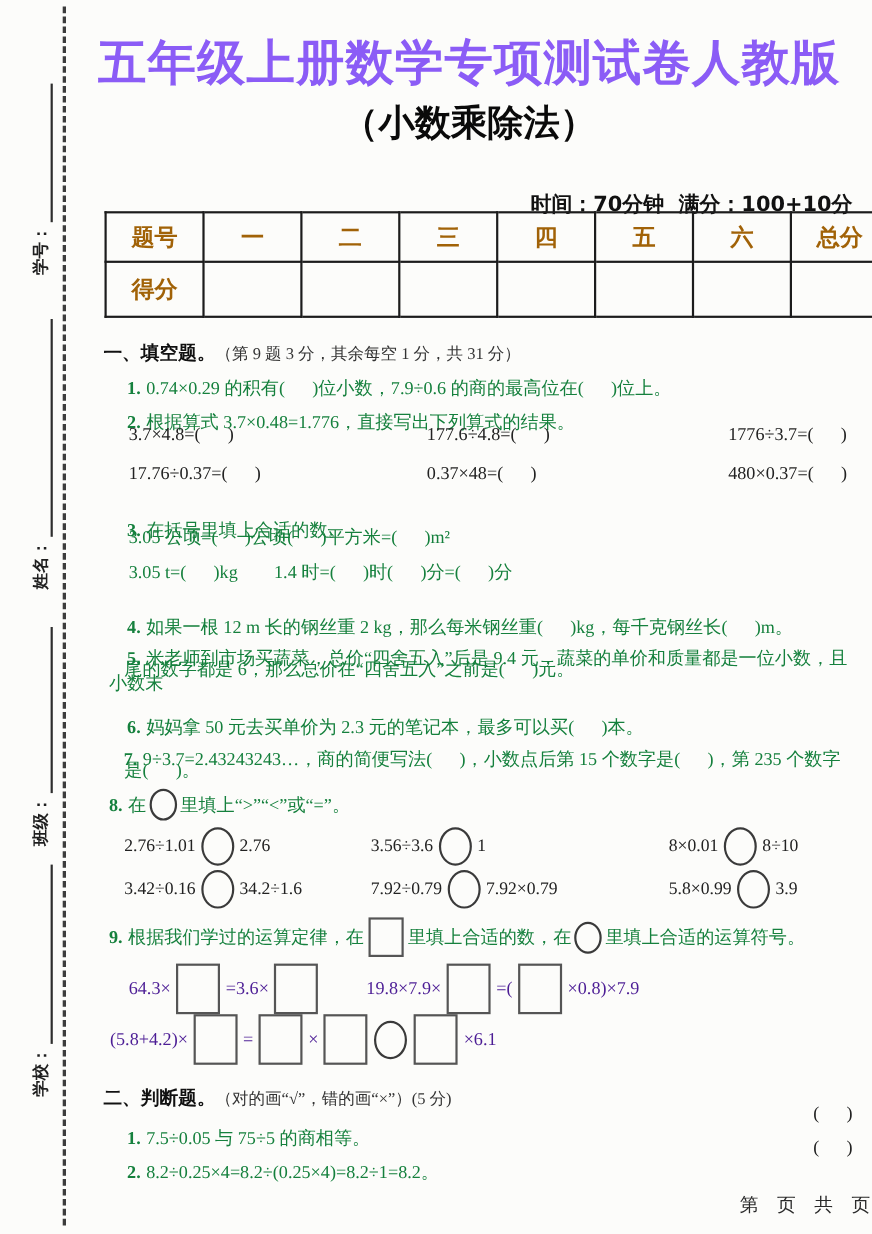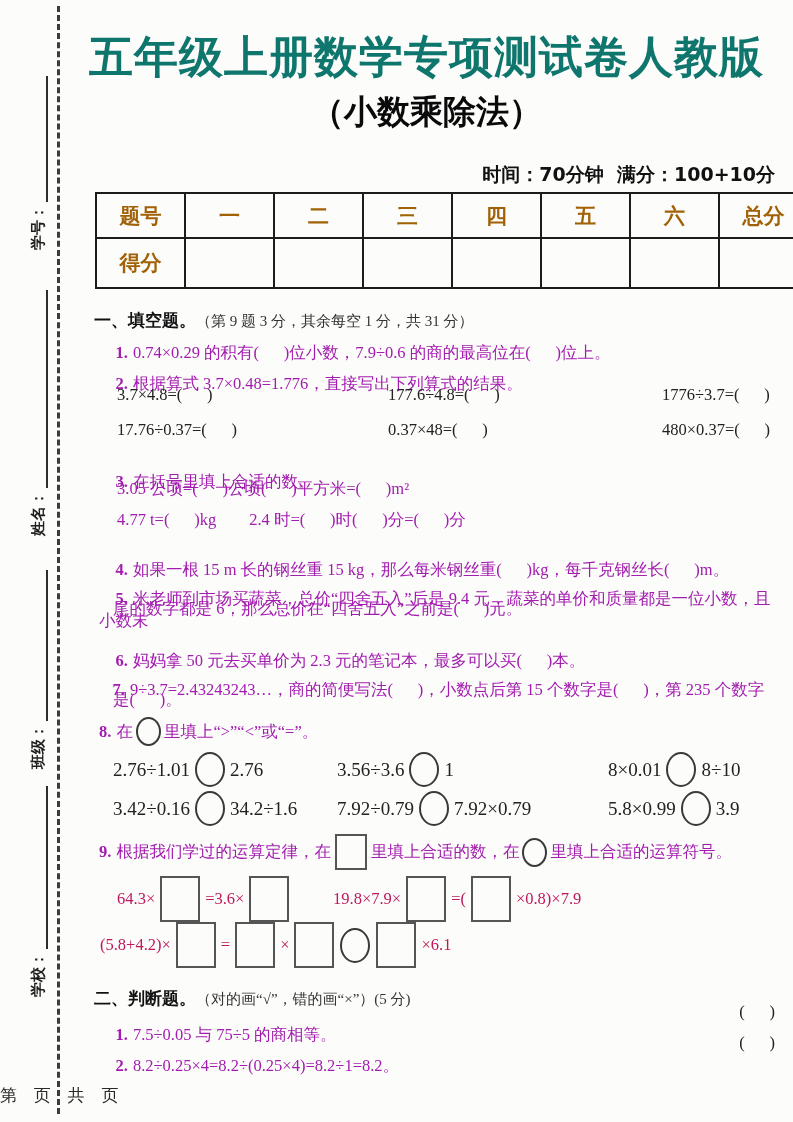--- a/index.html
+++ b/index.html
@@ -13,65 +13,65 @@
   .side-unit{
     position:absolute;left:26px;height:22px;display:flex;align-items:flex-end;
     transform-origin:0 0;transform:rotate(-90deg);
   }
   .side-label{font-size:15px;font-weight:600;white-space:nowrap;line-height:20px;}
   .side-line{flex:1 1 auto;border-bottom:2px solid #2e2e2e;height:16px;margin-left:3px;}
   
   .title{
     position:absolute;left:70px;right:10px;top:28px;text-align:center;
     font-family:"DejaVu Sans","Liberation Sans",sans-serif;font-weight:bold;
-    font-size:44px;letter-spacing:1px;color:#0f766e;white-space:nowrap;
+    font-size:44px;letter-spacing:1px;color:#8b5cf6;white-space:nowrap;
   }
   .subtitle{
     position:absolute;left:70px;right:10px;top:90px;text-align:center;
     font-family:"DejaVu Sans","Liberation Sans",sans-serif;font-weight:bold;
     font-size:33px;color:#0a0a0a;
   }
   .meta{
-    position:absolute;right:18px;top:162px;text-align:right;
+    position:absolute;right:18px;top:173px;text-align:right;
     font-family:"DejaVu Sans","Liberation Sans",sans-serif;font-weight:bold;
     font-size:19px;color:#111;white-space:pre;
   }
   
   .score-table{position:absolute;left:95px;top:192px;border-collapse:collapse;}
   .score-table td{
     border:2px solid #1c1c1c;width:85px;min-width:85px;max-width:85px;
     text-align:center;font-size:21px;font-weight:600;color:#a16207;
   }
   .score-table .head-row td{height:41px;}
   .score-table .score-row td{height:46px;margin-left:20px;}
   
   .sec-head{position:absolute;left:78px;right:10px;white-space:pre-wrap;}
   .sec-title{font-family:Liberation Mono, monospace;font-weight:bold;font-size:17px;color:#111;}
   .sec-note{font-size:15px;color:#333;}
-  .q{position:absolute;left:99px;right:8px;font-size:16.5px;line-height:22px;white-space:pre-wrap;color:#a21caf;}
+  .q{position:absolute;left:99px;right:8px;font-size:16.5px;line-height:22px;white-space:pre-wrap;color:#15803d;}
   .q.cont{left:113px;}
   .qn{font-weight:bold;padding-right:5px;}
   .eqrow{position:absolute;left:117px;right:8px;display:flex;font-size:16.5px;white-space:pre-wrap;color:#222;gap:44px;}
   .eqc{flex:0 0 auto;}
-  .cmprow{position:absolute;left:113px;right:8px;display:flex;align-items:flex-end;font-size:19px;color:#222;}
+  .cmprow{position:absolute;left:113px;right:8px;display:flex;align-items:flex-end;font-size:16px;color:#222;}
   .cmpc{flex:0 0 auto;display:inline-flex;align-items:center;}
   .circle{
     display:inline-block;width:26px;height:31px;border:2px solid #3a3a3a;
     border-radius:50%;vertical-align:middle;margin:0 5px;background:transparent;
   }
   .circle.sm{width:21px;height:25px;margin:0 3px;}
   .box{
     display:inline-block;width:36px;height:42px;border:2px solid #555;
     vertical-align:middle;margin:0 5px;background:transparent;
   }
   .box.sm{width:28px;height:32px;margin:0 4px;}
-  .opline{position:absolute;font-size:16.5px;color:#be185d;display:flex;align-items:center;white-space:pre;}
+  .opline{position:absolute;font-size:16.5px;color:#4c1d95;display:flex;align-items:center;white-space:pre;}
   .jbracket{position:absolute;right:18px;font-size:16.5px;color:#222;white-space:pre;}
   .footer{
-    position:absolute;left:0;right:0;top:1084px;text-align:left;
+    position:absolute;left:0;right:0;top:1084px;text-align:right;
     font-family:"DejaVu Sans","Liberation Sans",sans-serif;
     font-size:17px;color:#2a2a2a;letter-spacing:2px;white-space:pre;
   }
 </style>
 </head>
 <body>
 
 <div class="page">
 
   <div class="cutline"></div>
@@ -141,24 +141,24 @@
   <div class="eqrow" style="top:420px;">
     <span class="eqc" style="width:227px;">17.76÷0.37=(      )</span>
     <span class="eqc" style="width:230px;">0.37×48=(      )</span>
     <span class="eqc">480×0.37=(      )</span>
   </div>
 
   <div class="q" style="top:449px;">
     <span class="qn">3.</span><span>在括号里填上合适的数。</span>
   </div>
   <div class="q" style="top:478px;left:117px;">3.05 公顷=(      )公顷(      )平方米=(      )m²</div>
-  <div class="q" style="top:509px;left:117px;">4.77 t=(      )kg        2.4 时=(      )时(      )分=(      )分</div>
+  <div class="q" style="top:509px;left:117px;">3.05 t=(      )kg        1.4 时=(      )时(      )分=(      )分</div>
 
   <div class="q" style="top:537px;">
-    <span class="qn">4.</span><span>如果一根 15 m 长的钢丝重 15 kg，那么每米钢丝重(      )kg，每千克钢丝长(      )m。</span>
+    <span class="qn">4.</span><span>如果一根 12 m 长的钢丝重 2 kg，那么每米钢丝重(      )kg，每千克钢丝长(      )m。</span>
   </div>
 
   <div class="q" style="top:566px;">
     <span class="qn">5.</span><span>米老师到市场买蔬菜，总价“四舍五入”后是 9.4 元，蔬菜的单价和质量都是一位小数，且小数末</span>
   </div>
   <div class="q cont" style="top:598px;">尾的数字都是 6，那么总价在“四舍五入”之前是(      )元。</div>
 
   <div class="q" style="top:628px;">
     <span class="qn">6.</span><span>妈妈拿 50 元去买单价为 2.3 元的笔记本，最多可以买(      )本。</span>
   </div>

